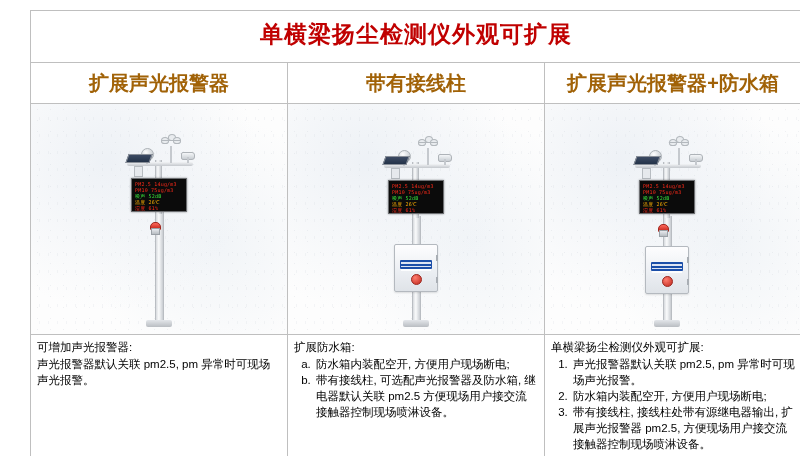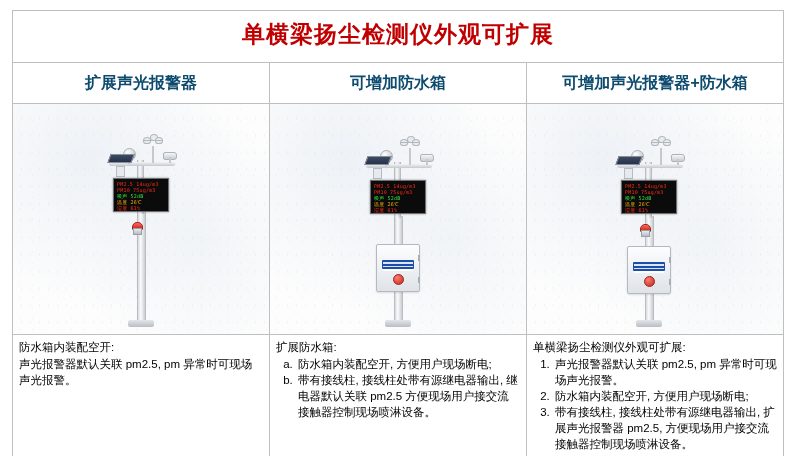--- a/index.html
+++ b/index.html
@@ -11,21 +11,21 @@
     height: 456px;
     background: #ffffff;
     font-family: "Liberation Sans", sans-serif;
     overflow: hidden;
   }
   .page {
     position: relative;
     width: 800px;
     height: 328px;
     box-sizing: border-box;
-    padding: 10px 12px;
+    padding: 10px 30px;
     background: #ffffff;
   }
   .table {
     width: 772px;
     border: 1px solid #bfbfbf;
     border-collapse: collapse;
     box-sizing: border-box;
   }
   .title-row {
     height: 52px;
@@ -45,22 +45,22 @@
   }
   .head-cell {
     border: 1px solid #bfbfbf;
     width: 33.33%;
     text-align: center;
     vertical-align: middle;
     height: 34px;
     padding: 3px 0;
   }
   .head-text {
-    color: #0c4a6e;
-    font-size: 16px;
+    color: #a16207;
+    font-size: 20px;
     font-weight: bold;
     font-family: Liberation Mono, monospace;
   }
   .img-cell {
     border: 1px solid #bfbfbf;
     height: 230px;
     padding: 0;
     vertical-align: top;
     background: #ffffff;
   }
@@ -285,24 +285,24 @@
         <td class="title-cell" colspan="3">
           <span class="main-title">单横梁扬尘检测仪外观可扩展</span>
         </td>
       </tr>
 
       <tr>
         <td class="head-cell">
           <span class="head-text">扩展声光报警器</span>
         </td>
         <td class="head-cell">
-          <span class="head-text">可增加防水箱</span>
+          <span class="head-text">带有接线柱</span>
         </td>
         <td class="head-cell">
-          <span class="head-text">可增加声光报警器+防水箱</span>
+          <span class="head-text">扩展声光报警器+防水箱</span>
         </td>
       </tr>
 
       <tr>
 
         <td class="img-cell">
           <div class="scene">
             <div class="noise"></div>
 
             <div class="pole" style="left:124px; top:108px; height:110px;"></div>
@@ -441,29 +441,29 @@
               <div class="redbtn"></div>
               <div class="hinge" style="top:10px;"></div>
               <div class="hinge" style="top:32px;"></div>
             </div>
           </div>
         </td>
       </tr>
 
       <tr>
         <td class="desc-cell">
-          <div class="desc-head">防水箱内装配空开:</div>
+          <div class="desc-head">可增加声光报警器:</div>
           <div class="plain-text">声光报警器默认关联 pm2.5, pm 异常时可现场声光报警。</div>
         </td>
 
         <td class="desc-cell">
           <div class="desc-head">扩展防水箱:</div>
           <ol class="alpha-list">
             <li>防水箱内装配空开, 方便用户现场断电;</li>
-            <li>带有接线柱, 接线柱处带有源继电器输出, 继电器默认关联 pm2.5 方便现场用户接交流接触器控制现场喷淋设备。</li>
+            <li>带有接线柱, 可选配声光报警器及防水箱, 继电器默认关联 pm2.5 方便现场用户接交流接触器控制现场喷淋设备。</li>
           </ol>
         </td>
 
         <td class="desc-cell">
           <div class="desc-head">单横梁扬尘检测仪外观可扩展:</div>
           <ol class="desc-list">
             <li>声光报警器默认关联 pm2.5, pm 异常时可现场声光报警。</li>
             <li>防水箱内装配空开, 方便用户现场断电;</li>
             <li>带有接线柱, 接线柱处带有源继电器输出, 扩展声光报警器 pm2.5, 方便现场用户接交流接触器控制现场喷淋设备。</li>
           </ol>

